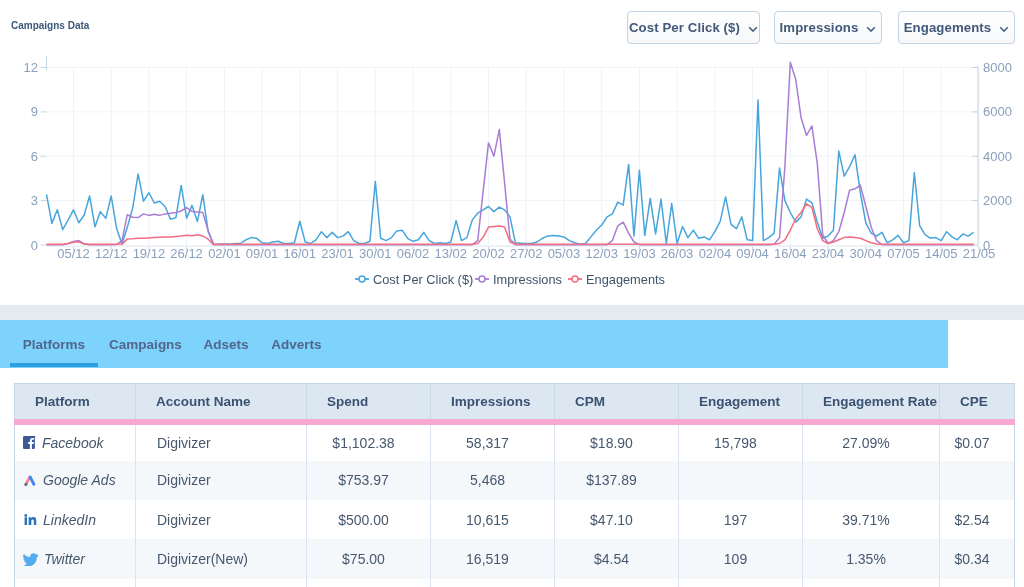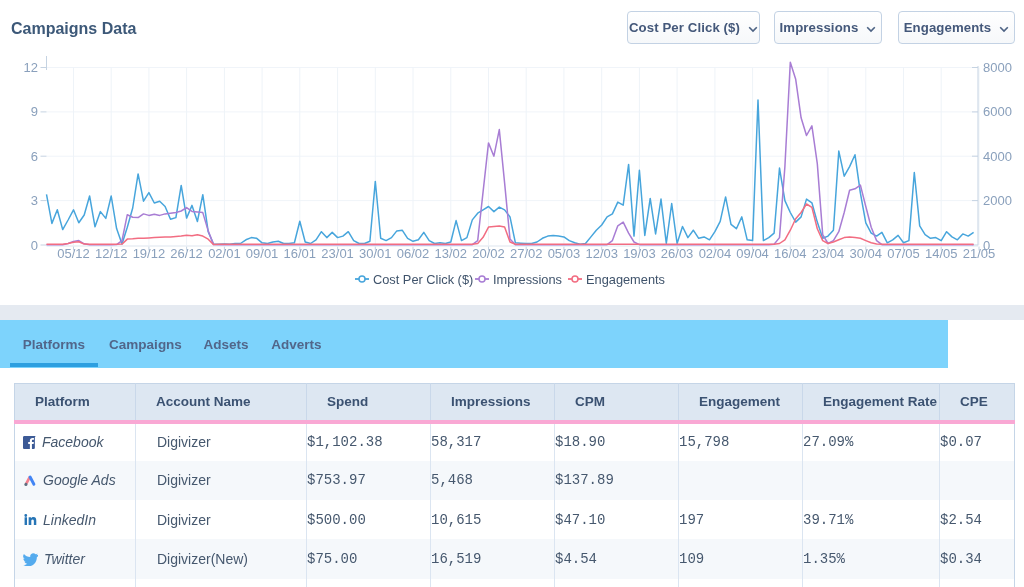--- a/index.html
+++ b/index.html
@@ -1,39 +1,39 @@
 <!DOCTYPE html>
 <html><head><meta charset="utf-8"><style>
 * { margin:0; padding:0; box-sizing:border-box; }
 body { font-family:"Liberation Sans", sans-serif; background:#fff; }
 .page { position:relative; width:1024px; height:587px; overflow:hidden; background:#fff; }
-.title { position:absolute; left:11px; top:20px; font-size:16px; font-weight:bold; color:#3c5878; }
+.title { position:absolute; left:11px; top:20px; font-size:10px; font-weight:bold; color:#3c5878; }
 .btn { position:absolute; top:11px; height:33px; white-space:nowrap; border:1px solid #c3d2e4; border-radius:4px;
   background:linear-gradient(#ffffff,#f6f8fa); display:flex; align-items:center; justify-content:center;
   font-size:13.2px; font-weight:600; color:#44587a; letter-spacing:0.1px; }
 .chart { position:absolute; left:0; top:0; }
 .band { position:absolute; left:0; top:305px; width:1024px; height:15px; background:#e5eaf1; }
 .tabbar { position:absolute; left:0; top:320px; width:948px; height:48px; background:#7dd3fc; }
 .tab { position:absolute; top:0; height:48px; display:flex; align-items:center; font-size:13.5px; font-weight:bold; color:#51668a; }
 .tab.active::after { content:""; position:absolute; left:0; right:0; bottom:1px; height:4.5px; background:#2d9fe0; }
 table { position:absolute; left:14px; top:383px; width:1000px; border-collapse:collapse; table-layout:fixed;
   font-size:14px; color:#46586e; }
 th { background:#dde7f2; color:#3b5272; font-weight:bold; text-align:left; padding-left:20px; height:38px;
   border-right:1px solid #c9d8ea; font-size:13.5px; white-space:nowrap; overflow:hidden; }
 th:last-child { border-right:none; }
 td { height:39.3px; border-right:1px solid #dbe5f1; background:#fff; }
 td:last-child { border-right:none; }
 td.alt, tr:nth-child(even) td { background:#f5f8fb; }
-td.num { text-align:left; padding-right:10px;font-family:Liberation Mono, monospace; }
+td.num { text-align:center; padding-right:10px; }
 td.an { padding-left:21px; }
 tr:nth-child(even) td.an, tr:nth-child(even) td.num {}
 .plat { display:flex; align-items:center; padding-left:8px;font-style:italic; }
 .plat svg { margin-right:6px; flex:none; }
 .outer { border:1px solid #c5d5e7; }
-thead tr { border-bottom:4px solid #f9a8d4; }
+thead tr { border-bottom:6px solid #f9a8d4; }
 </style></head>
 <body>
 <div class="page">
 <svg class="chart" width="1024" height="305" viewBox="0 0 1024 305">
 <line x1="46.5" y1="200.6" x2="978" y2="200.6" stroke="#f0f4f9" stroke-width="1"></line>
 <line x1="46.5" y1="156.2" x2="978" y2="156.2" stroke="#f0f4f9" stroke-width="1"></line>
 <line x1="46.5" y1="111.9" x2="978" y2="111.9" stroke="#f0f4f9" stroke-width="1"></line>
 <line x1="46.5" y1="67.5" x2="978" y2="67.5" stroke="#f0f4f9" stroke-width="1"></line>
 <line x1="73.5" y1="67.5" x2="73.5" y2="245" stroke="#eef3f8" stroke-width="1"></line>
 <line x1="111.2" y1="67.5" x2="111.2" y2="245" stroke="#eef3f8" stroke-width="1"></line>

